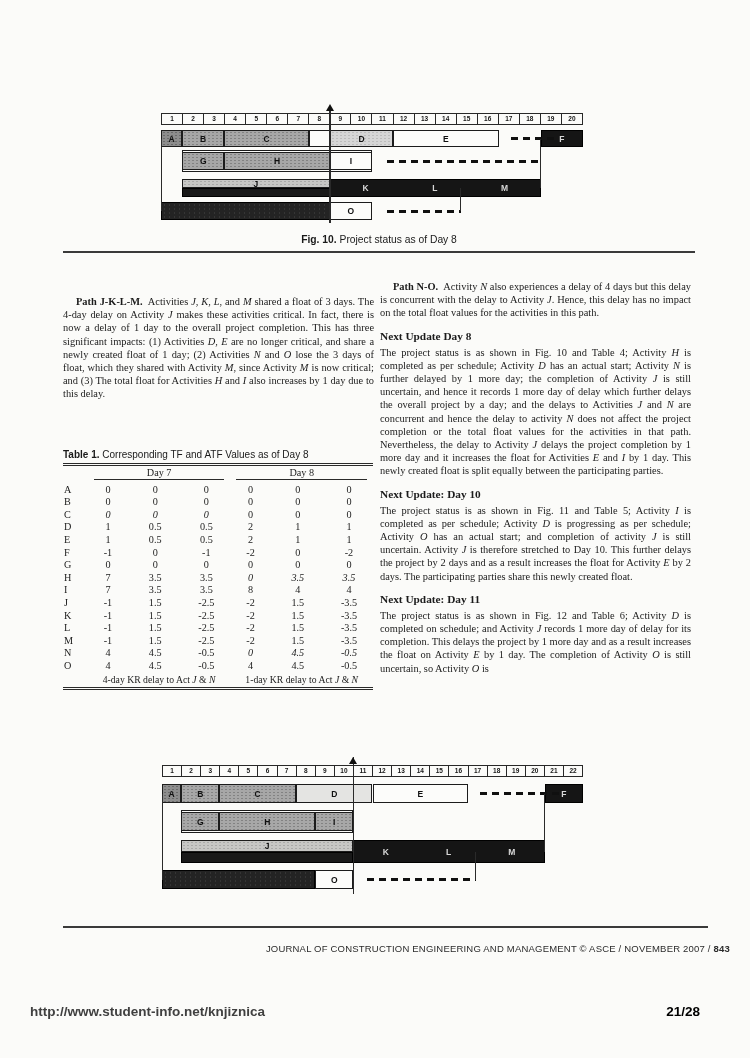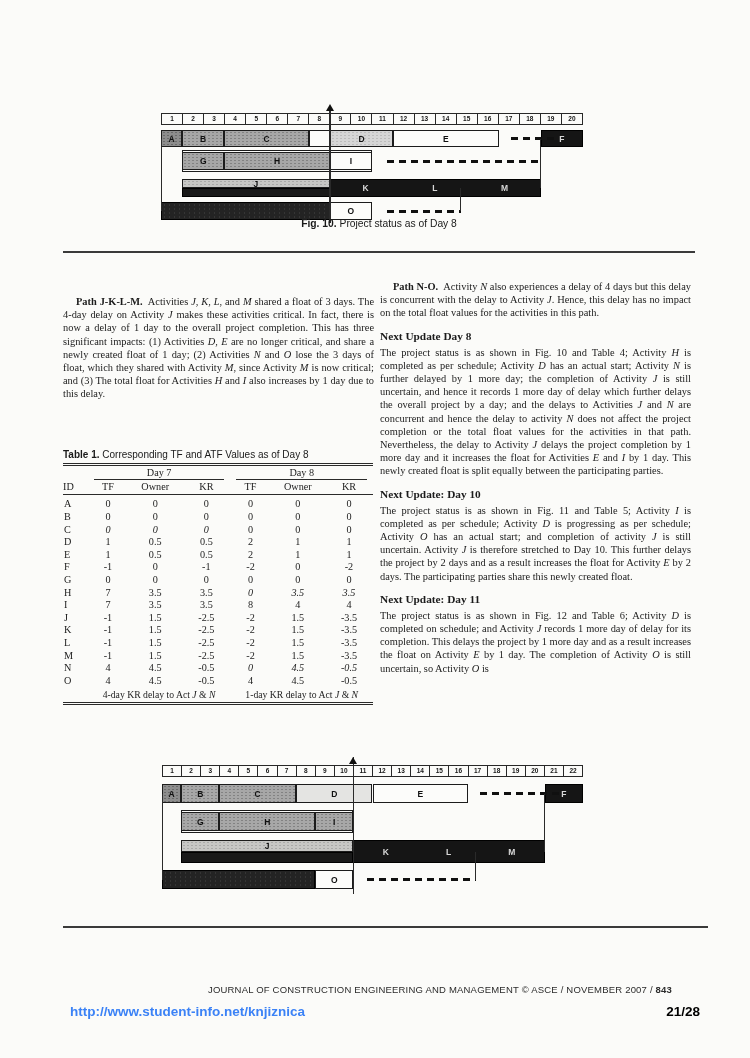--- a/index.html
+++ b/index.html
@@ -44,23 +44,23 @@
   table.t4{width:100%;border-collapse:collapse;border-top:3px double #2a2a2a;border-bottom:3px double #2a2a2a;
            font-family:"Liberation Serif",serif;font-size:10.2px;color:#1b1b1b;}
   table.t4 td,table.t4 th{padding:0.8px 0;font-weight:normal;text-align:center;}
   table.t4 .grp div{border-bottom:1px solid #2a2a2a;margin:0 6px;padding-bottom:1px;}
   table.t4 tr.colhead th{border-bottom:1px solid #2a2a2a;padding-bottom:2px;}
   table.t4 td.idcol{text-align:left;padding-left:1px;}
   table.t4 td.em{font-style:italic;}
   table.t4 tr.first td{padding-top:3px;}
   table.t4 tfoot td{font-size:9.7px;padding:2px 0 2px 0;margin-top:22px;}
   
-  .footer{position:absolute;top:984px;left:150px;width:580px;text-align:center;
+  .footer{position:absolute;top:943px;left:150px;width:580px;text-align:right;
           font:9.5px "Liberation Sans",sans-serif;color:#2b2b2b;letter-spacing:.2px;}
-  .pagebar-url{position:absolute;top:1004px;left:30px;font:bold 13.5px "Liberation Sans",sans-serif;color:#3b82f6;margin-left:40px;}
+  .pagebar-url{position:absolute;top:1004px;left:30px;font:bold 13.5px "Liberation Sans",sans-serif;color:#404040;}
   .pagebar-num{position:absolute;top:1004px;left:600px;width:100px;text-align:right;
                font:bold 13.5px "Liberation Sans",sans-serif;color:#000;}
 </style>
 </head>
 <body>
 
 <div class="page">
 
   <div class="gantt" id="fig10" style="left:161px;top:104px;width:422px;height:122px;">
       <div class="g-header" style="top: 9px; height: 12px;">
@@ -129,21 +129,21 @@
       <div class="g-bar b-white" style="top: 98px; height: 18px; left: 40%; width: 10%;">
         <span>O</span>
       </div>
       <div class="g-dash" style="left: 53.5%; width: 17.5%; top: 105.5px;"></div>
       <div class="g-vline" style="left: calc(0% - 0.5px); top: 34.5px; height: 72.5px;"></div>
       <div class="g-vline" style="left: calc(90% - 0.5px); top: 34.5px; height: 49.5px;"></div>
       <div class="g-vline" style="left: calc(71% - 0.5px); top: 84px; height: 23px;"></div>
       <div class="g-status" style="left: calc(40% - 0.75px); top: 7px; height: 112px;"></div>
       <div class="g-marker" style="left: calc(40% - 4px);"></div>
     </div>
-  <div class="fig-caption" style="top:218px;"><b>Fig. 10.</b>
+  <div class="fig-caption" style="top:234px;"><b>Fig. 10.</b>
        <span>Project status as of Day 8</span></div>
   <div class="rule" style="left:63px;top:251px;width:632px;"></div>
 
   <div class="col" style="left:63px;top:295px;">
     <p class="indent"><b>Path J-K-L-M.</b> Activities <i>J</i>, <i>K</i>, <i>L</i>, and <i>M</i> shared a float of 3 days. The 4-day delay on Activity <i>J</i> makes these activities critical. In fact, there is now a delay of 1 day to the overall project completion. This has three significant impacts: (1) Activities <i>D</i>, <i>E</i> are no longer critical, and share a newly created float of 1 day; (2) Activities <i>N</i> and <i>O</i> lose the 3 days of float, which they shared with Activity <i>M</i>, since Activity <i>M</i> is now critical; and (3) The total float for Activities <i>H</i> and <i>I</i> also increases by 1 day due to this delay.</p>
   </div>
 
   <div class="col" style="left:380px;top:280px;">
     <p class="indent"><b>Path N-O.</b> Activity <i>N</i> also experiences a delay of 4 days but this delay is concurrent with the delay to Activity <i>J</i>. Hence, this delay has no impact on the total float values for the activities in this path.</p>
     <h3>Next Update Day 8</h3>
@@ -168,29 +168,20 @@
         </colgroup>
       <thead>
         <tr>
           <th></th>
           <th class="grp" colspan="3">
               <div>Day 7</div>
             </th>
           <th class="grp" colspan="3">
               <div>Day 8</div>
             </th>
-        </tr>
-        <tr class="colhead">
-          <th style="text-align:left">ID</th>
-          <th>TF</th>
-          <th>Owner</th>
-          <th>KR</th>
-          <th>TF</th>
-          <th>Owner</th>
-          <th>KR</th>
         </tr>
       </thead>
       <tbody>
           <tr class="first">
             <td class="idcol">A</td>
             <td>0</td>
             <td>0</td>
             <td>0</td>
             <td>0</td>
             <td>0</td>

